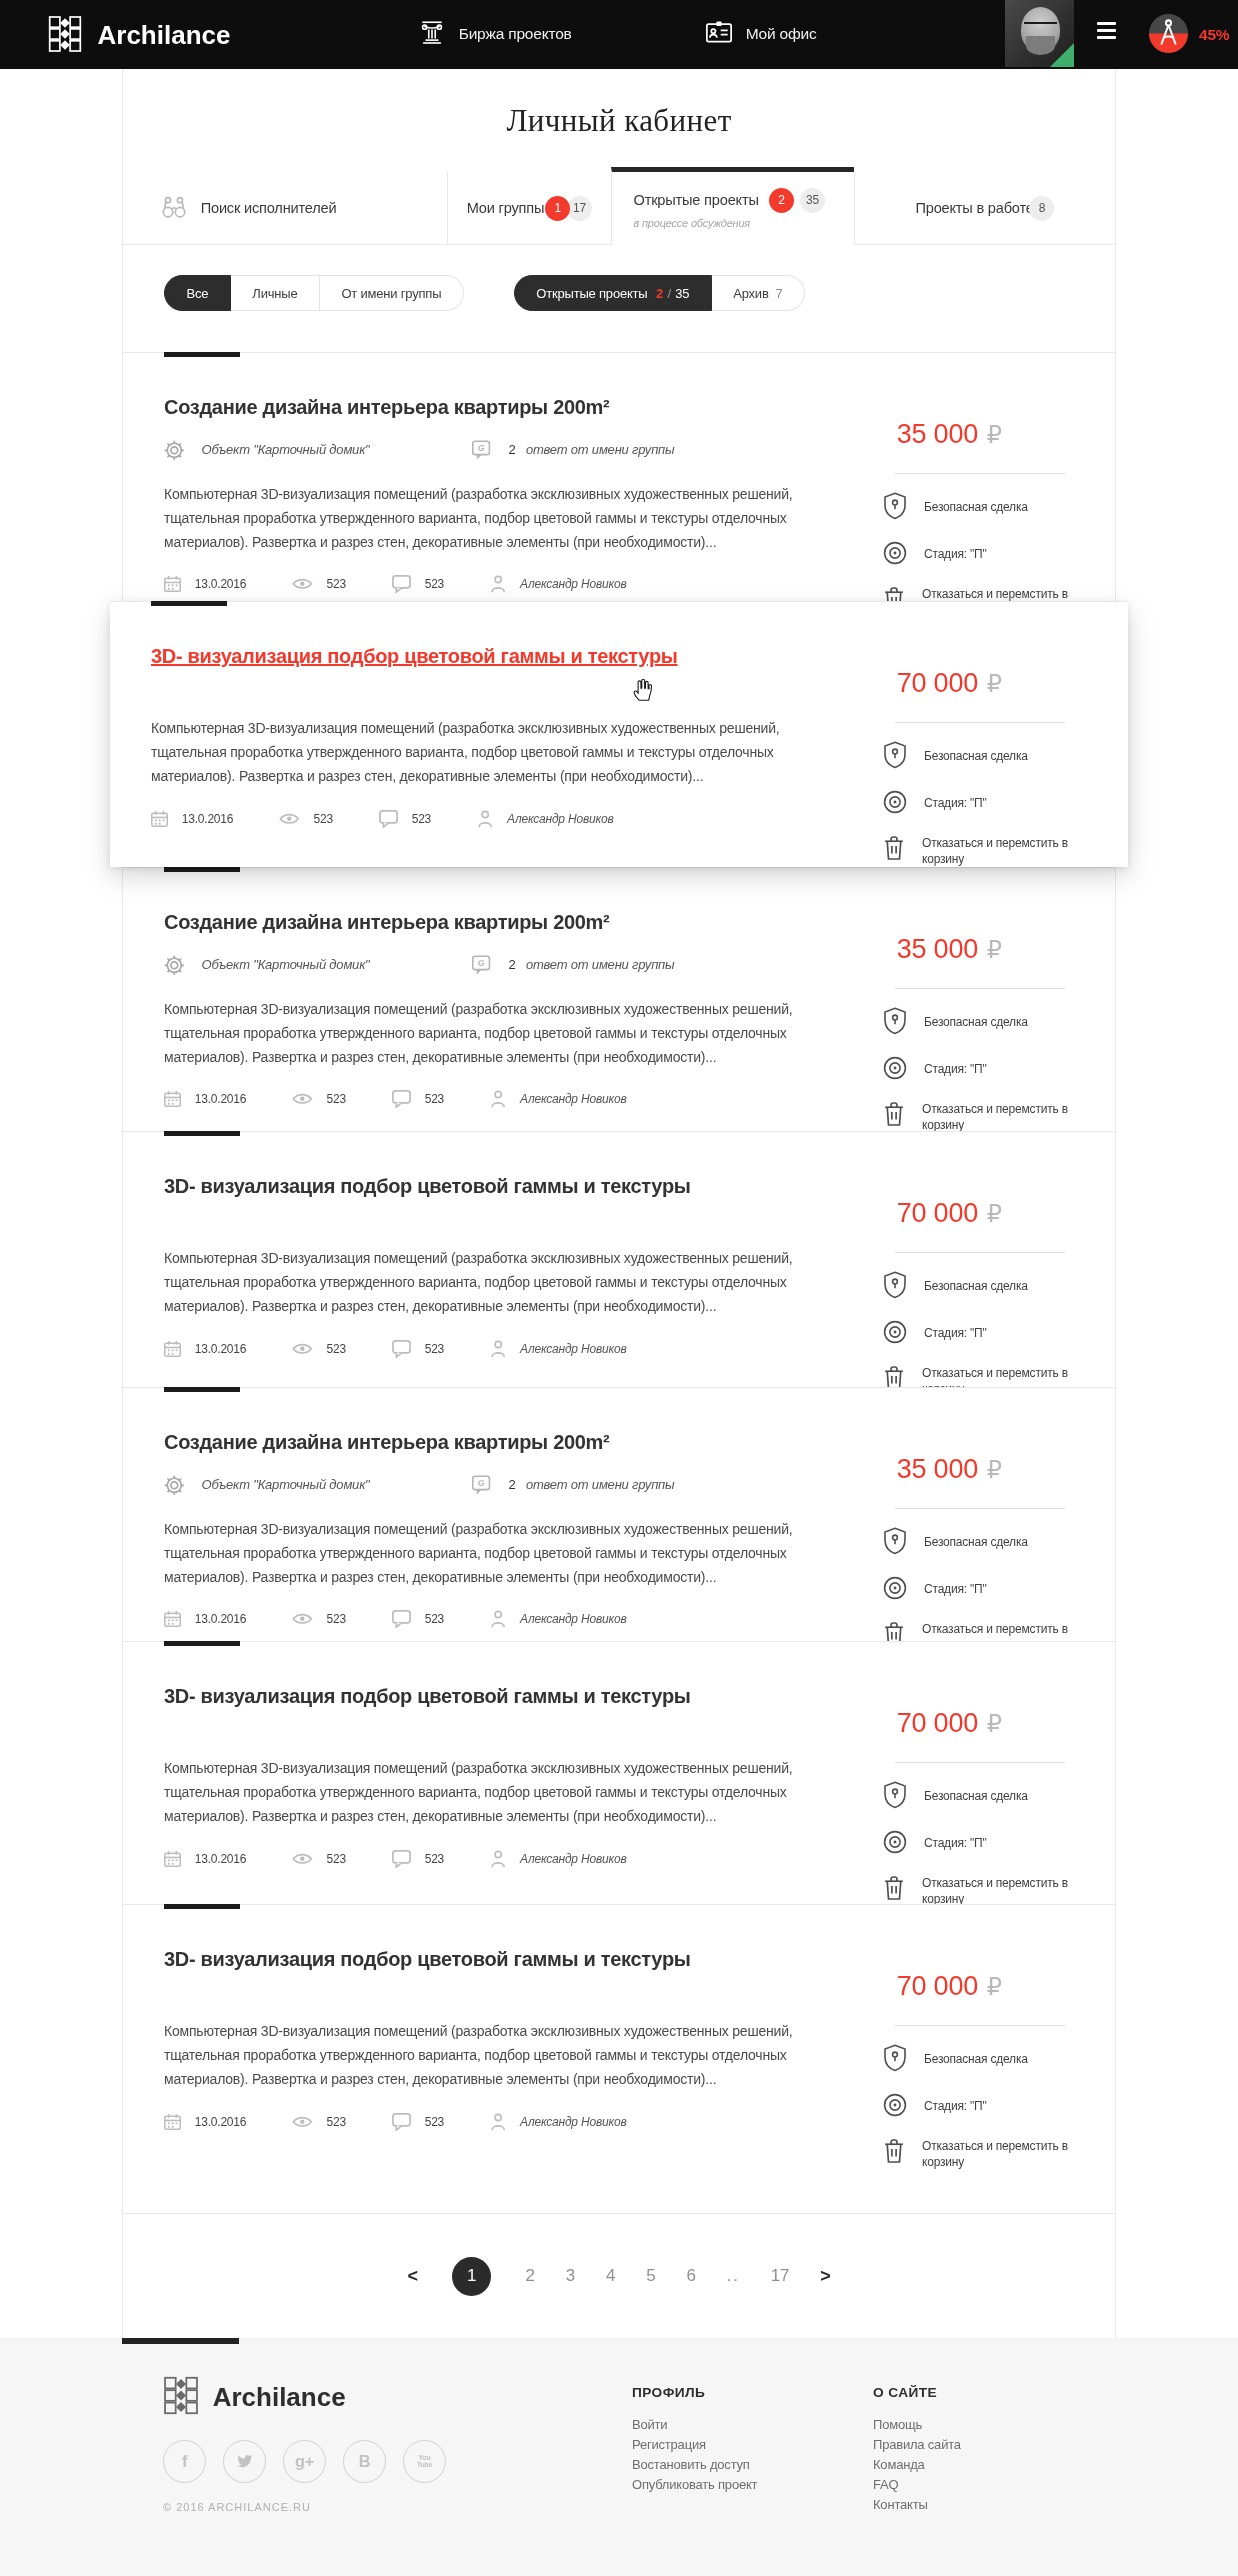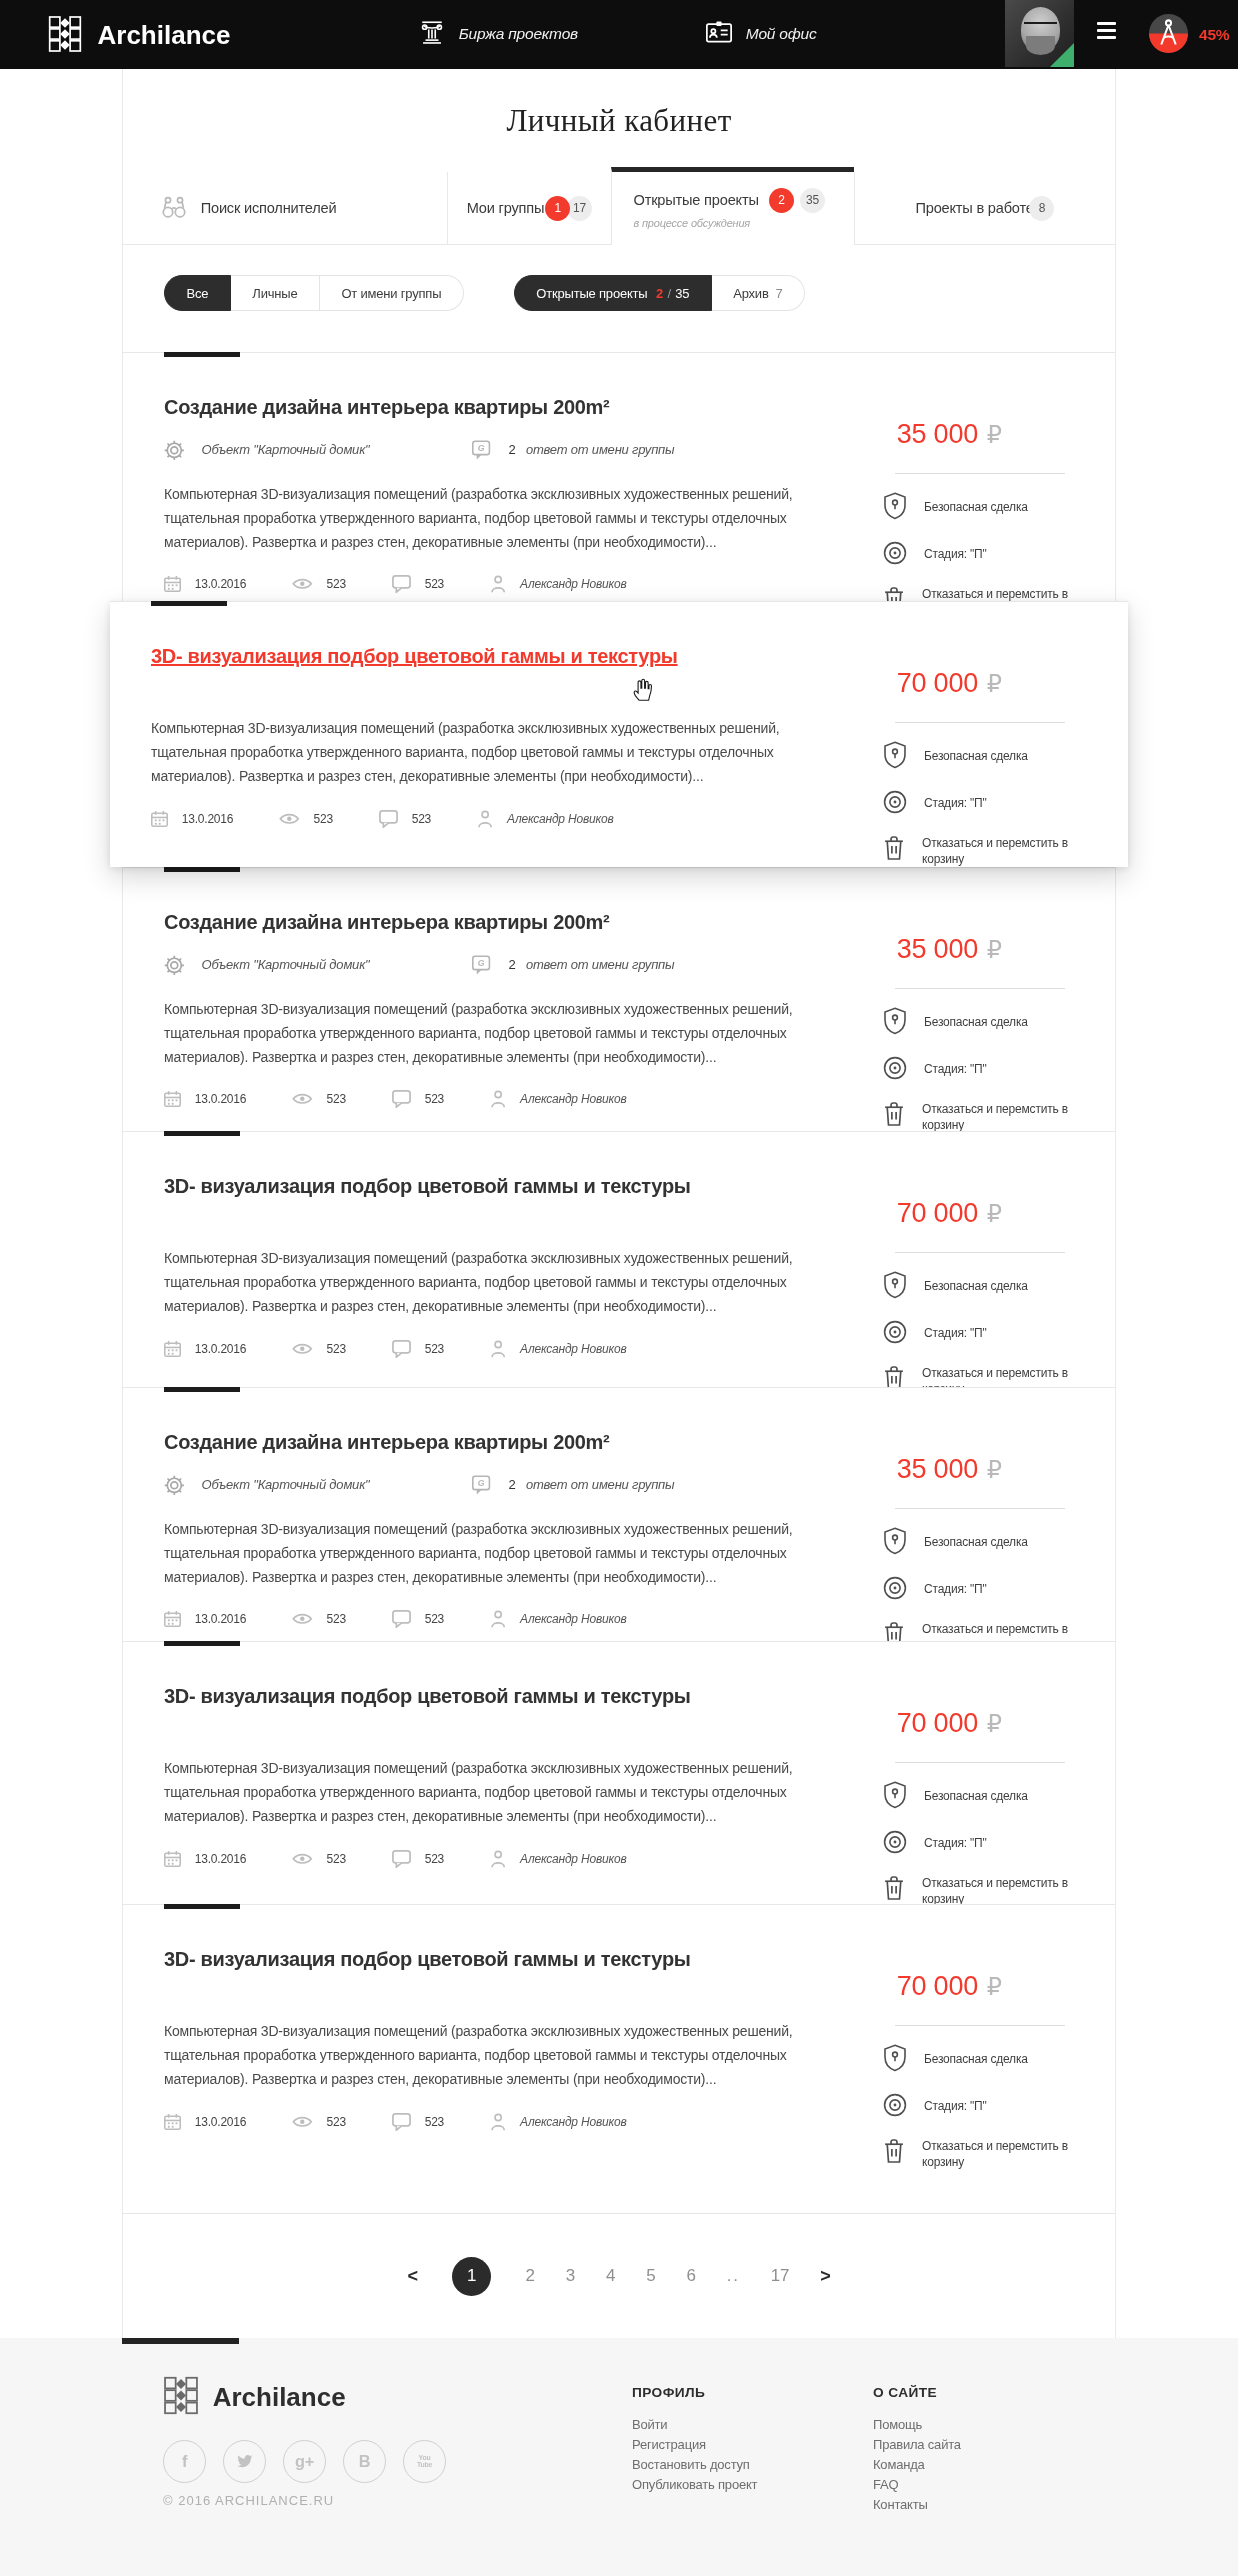--- a/index.html
+++ b/index.html
@@ -3,21 +3,21 @@
 <meta charset="utf-8">
 <style>
   * { margin:0; padding:0; box-sizing:border-box; }
   html,body { width:1238px; background:#fff; font-family:"Liberation Sans","DejaVu Sans",sans-serif; letter-spacing:-0.2px; }
   body { height:2576px; position:relative; }
 
   
   .header { height:69px; background:#0d0d0d; position:relative; }
   .brand { position:absolute; left:48px; top:14.6px; display:flex; align-items:center; gap:15.5px; cursor:pointer; }
   .brand-name { color:#fff; font-size:26px; font-weight:bold; letter-spacing:0; }
-  .hnav { position:absolute; top:0; height:67px; display:flex; align-items:center; gap:13.7px; cursor:pointer;font-style:italic; }
+  .hnav { position:absolute; top:0; height:67px; display:flex; align-items:center; gap:13.7px; cursor:pointer; }
   .hnav-market { left:419px; } .hnav-office { left:706px; }
   .hnav span.lbl { color:#f1f1f1; font-size:15.5px; }
   .avatar { position:absolute; left:1005px; top:0; width:69px; height:67px; background:linear-gradient(135deg,#4a4a4a 0%,#2e2e2e 60%,#1f1f1f 100%); overflow:hidden; cursor:pointer; }
   .avatar .head { position:absolute; left:15.5px; top:6.9px; width:39px; height:45px; border-radius:50% 50% 45% 45%; background:radial-gradient(circle at 50% 35%,#cfcfcf 0%,#a8a8a8 55%,#6b6b6b 100%); }
   .avatar .beard { position:absolute; left:20.6px; top:36px; width:29px; height:19px; border-radius:0 0 50% 50%; background:#7c7c7c; }
   .avatar .glasses { position:absolute; left:19px; top:22px; width:33px; height:8.6px; border-top:2.6px solid #1c1c1c; }
   .avatar .corner { position:absolute; right:-17px; bottom:-17px; width:34px; height:34px; background:#3faf6e; transform:rotate(45deg); }
   .hamburger { position:absolute; left:1097px; top:22px; width:19px; cursor:pointer; }
   .hamburger i { display:block; height:3.4px; background:#fff; margin-bottom:3.4px; border-radius:0.9px; }
   .rank { position:absolute; left:1149px; top:13.7px; cursor:pointer; }
@@ -101,21 +101,21 @@
   
   .footer { height:238px; background:#f6f6f6; position:relative; }
   .footer::before { content:""; position:absolute; top:0; left:122px; width:117px; height:6px; background:#232323; }
   .footer-inner { padding:38px 0 0 163px; display:flex; }
   .f-left { width:469px; }
   .f-logo { display:flex; align-items:center; gap:13.7px; cursor:pointer; }
   .f-logo-name { font-size:26px; font-weight:bold; color:#2e2e2e; letter-spacing:0; }
   .socials { margin-top:22px; display:flex; gap:17px; }
   .soc { width:43px; height:43px; border-radius:50%; border:0.9px solid #d0d0d0; display:flex; align-items:center; justify-content:center; color:#c2c2c2; font-size:16.3px; font-weight:bold; cursor:pointer; }
   .soc .yt { font-size:6.9px; line-height:6.9px; text-align:center; font-weight:bold; }
-  .copyright { margin-top:10px; font-size:13px; color:#b0b0b0; letter-spacing:1px; }
+  .copyright { margin-top:18px; font-size:11px; color:#b0b0b0; letter-spacing:1px; }
   .f-col { width:241px; padding-top:8.6px; }
   .f-col h4 { font-size:13.7px; color:#2e2e2e; letter-spacing:0.4px; margin-bottom:15.5px; }
   .f-col li { list-style:none; font-size:13px; color:#6e6e6e; line-height:20px; cursor:pointer; }
 </style>
 </head>
 <body>
 
 <div class="header">
   <div class="brand">
     <span>

